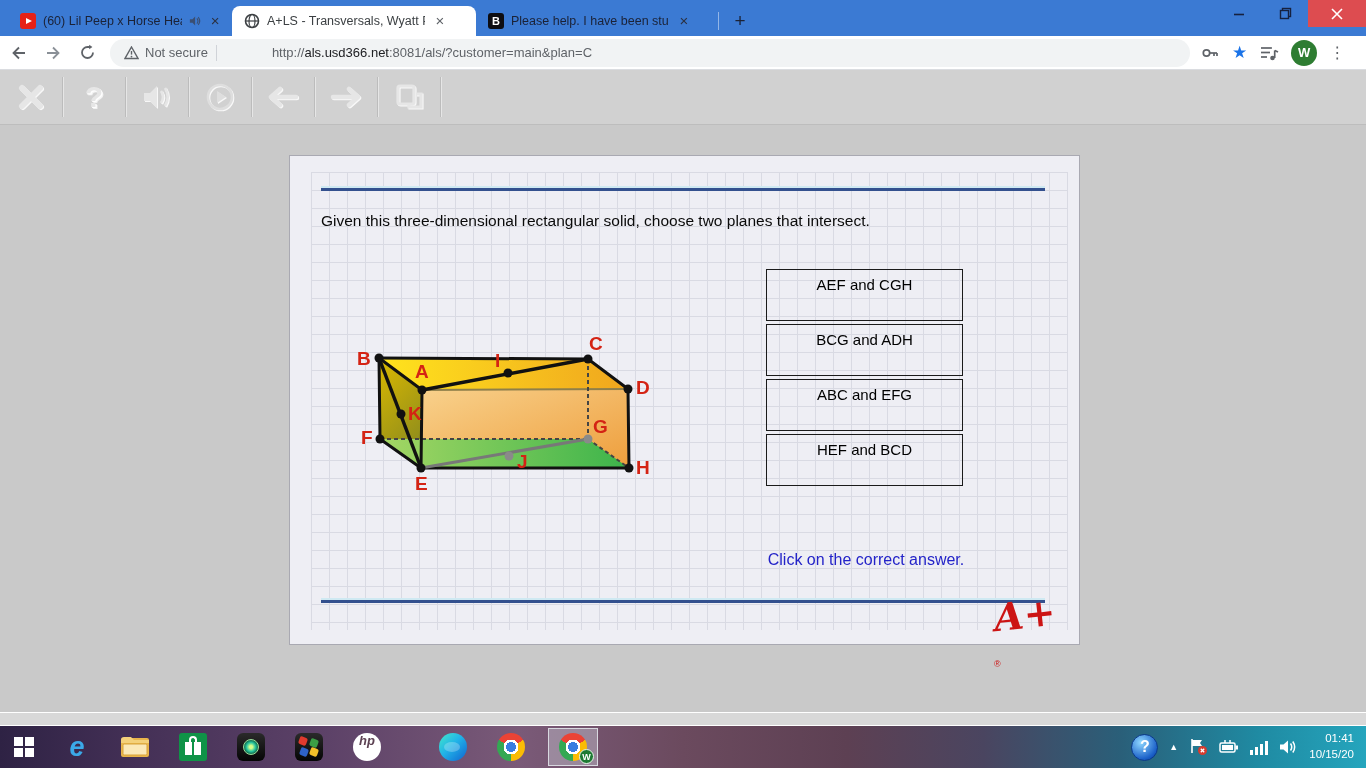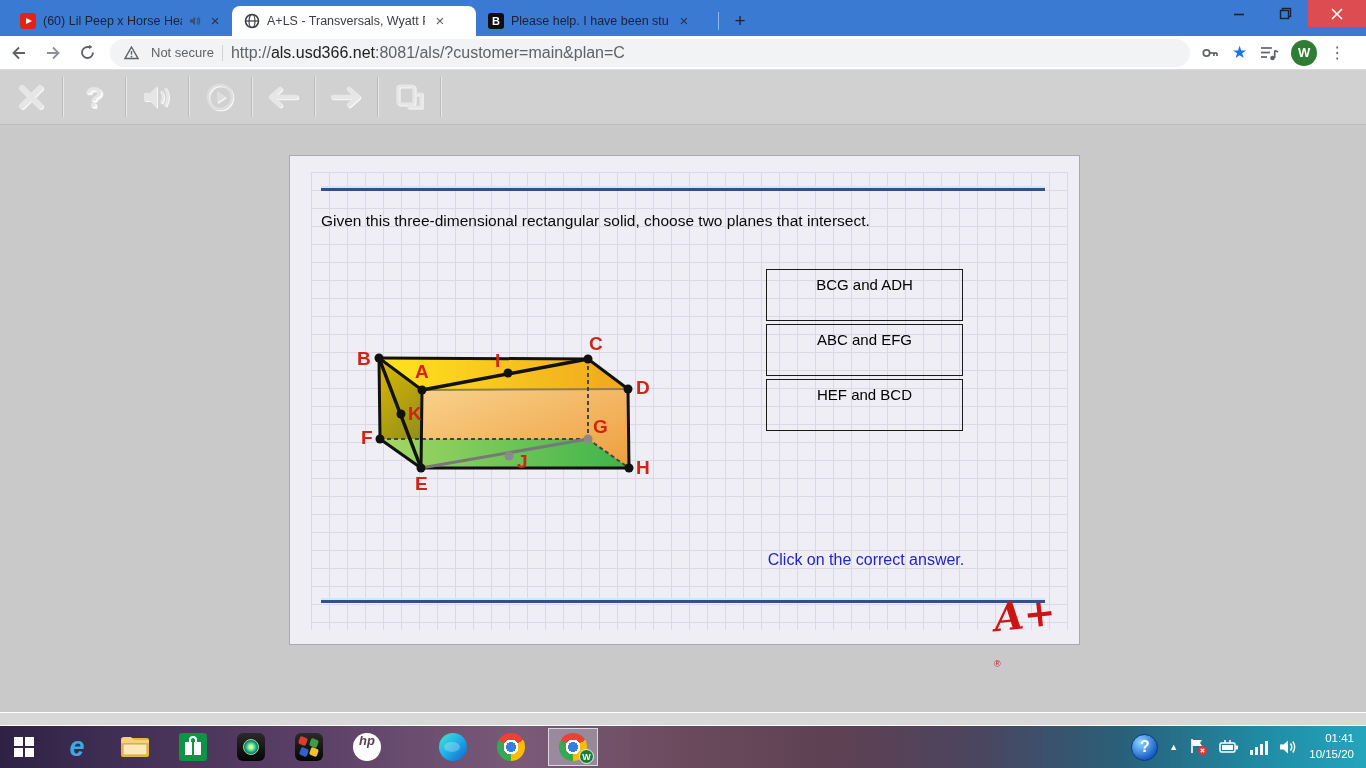--- a/index.html
+++ b/index.html
@@ -24,23 +24,23 @@
   .newtab { width:26px; height:26px; margin:auto 0 auto 4px; color:#1b2236; font-size:19px; line-height:26px; text-align:center; border-radius:13px; }
   .wincontrols { position:absolute; right:0; top:0; height:27px; display:flex; }
   .wc { width:46px; height:27px; display:flex; align-items:center; justify-content:center; }
   .wc svg { display:block; }
   .wc-close { background:#dd4c50; width:58px; }
 
   
   .navbar { position:absolute; left:0; top:36px; width:1366px; height:34px; background:#ffffff; display:flex; align-items:center; border-bottom:1px solid #dadce0; }
   .navbtn { width:30px; height:28px; display:flex; align-items:center; justify-content:center; margin-left:4px; border-radius:50%; }
   .omnibox { display:flex; align-items:center; gap:8px; height:28px; background:#f1f3f4; border-radius:14px; margin-left:8px; width:1080px; padding:0 14px; }
-  .omni-sec { display:flex; align-items:center; gap:12px; color:#5f6368; font-size:13px; }
+  .omni-sec { display:flex; align-items:center; gap:6px; color:#5f6368; font-size:13px; }
   .omni-sep { width:1px; height:16px; background:#d0d3d8; }
-  .url { font-size:16px; color:#5f6368; white-space:nowrap; overflow:hidden; }
+  .url { font-size:13px; color:#5f6368; white-space:nowrap; overflow:hidden;margin-left:47px; }
   .url .host { color:#202124; }
   .nav-right { display:flex; align-items:center; gap:12px; margin-left:10px; }
   .avatar { width:26px; height:26px; border-radius:50%; background:#2e7d32; color:#fff; font-size:13px; font-weight:bold; display:flex; align-items:center; justify-content:center; }
   .kebab { color:#5f6368; font-size:16px; letter-spacing:0; line-height:10px; }
   .star { color:#1a73e8; font-size:17px; }
 
   
   .apptoolbar { position:absolute; left:0; top:70px; width:1366px; height:55px; background:#d1d1d1; border-bottom:1px solid #bdbdbd; display:flex; align-items:center; }
   .toolbtn { width:62px; height:46px; display:flex; align-items:center; justify-content:center; }
   .toolsep { width:1px; height:40px; background:#bcbcbc; box-shadow:1px 0 0 #e6e6e6; }
@@ -331,20 +331,21 @@
         <text x="70" y="156">E</text>
         <text x="16" y="110">F</text>
         <text x="248" y="99">G</text>
         <text x="291" y="140">H</text>
         <text x="150" y="33">I</text>
         <text x="172" y="134">J</text>
         <text x="63" y="86">K</text>
       </svg>
 
       <div class="options">
+        <div class="option">AEF and CGH</div>
         <div class="option">BCG and ADH</div>
         <div class="option">ABC and EFG</div>
         <div class="option">HEF and BCD</div>
       </div>
 
       <div class="prompt">Click on the correct answer.</div>
 
       <div class="aplus-logo"><span class="a">A+</span><span class="reg">®</span></div>
     </div>
 

